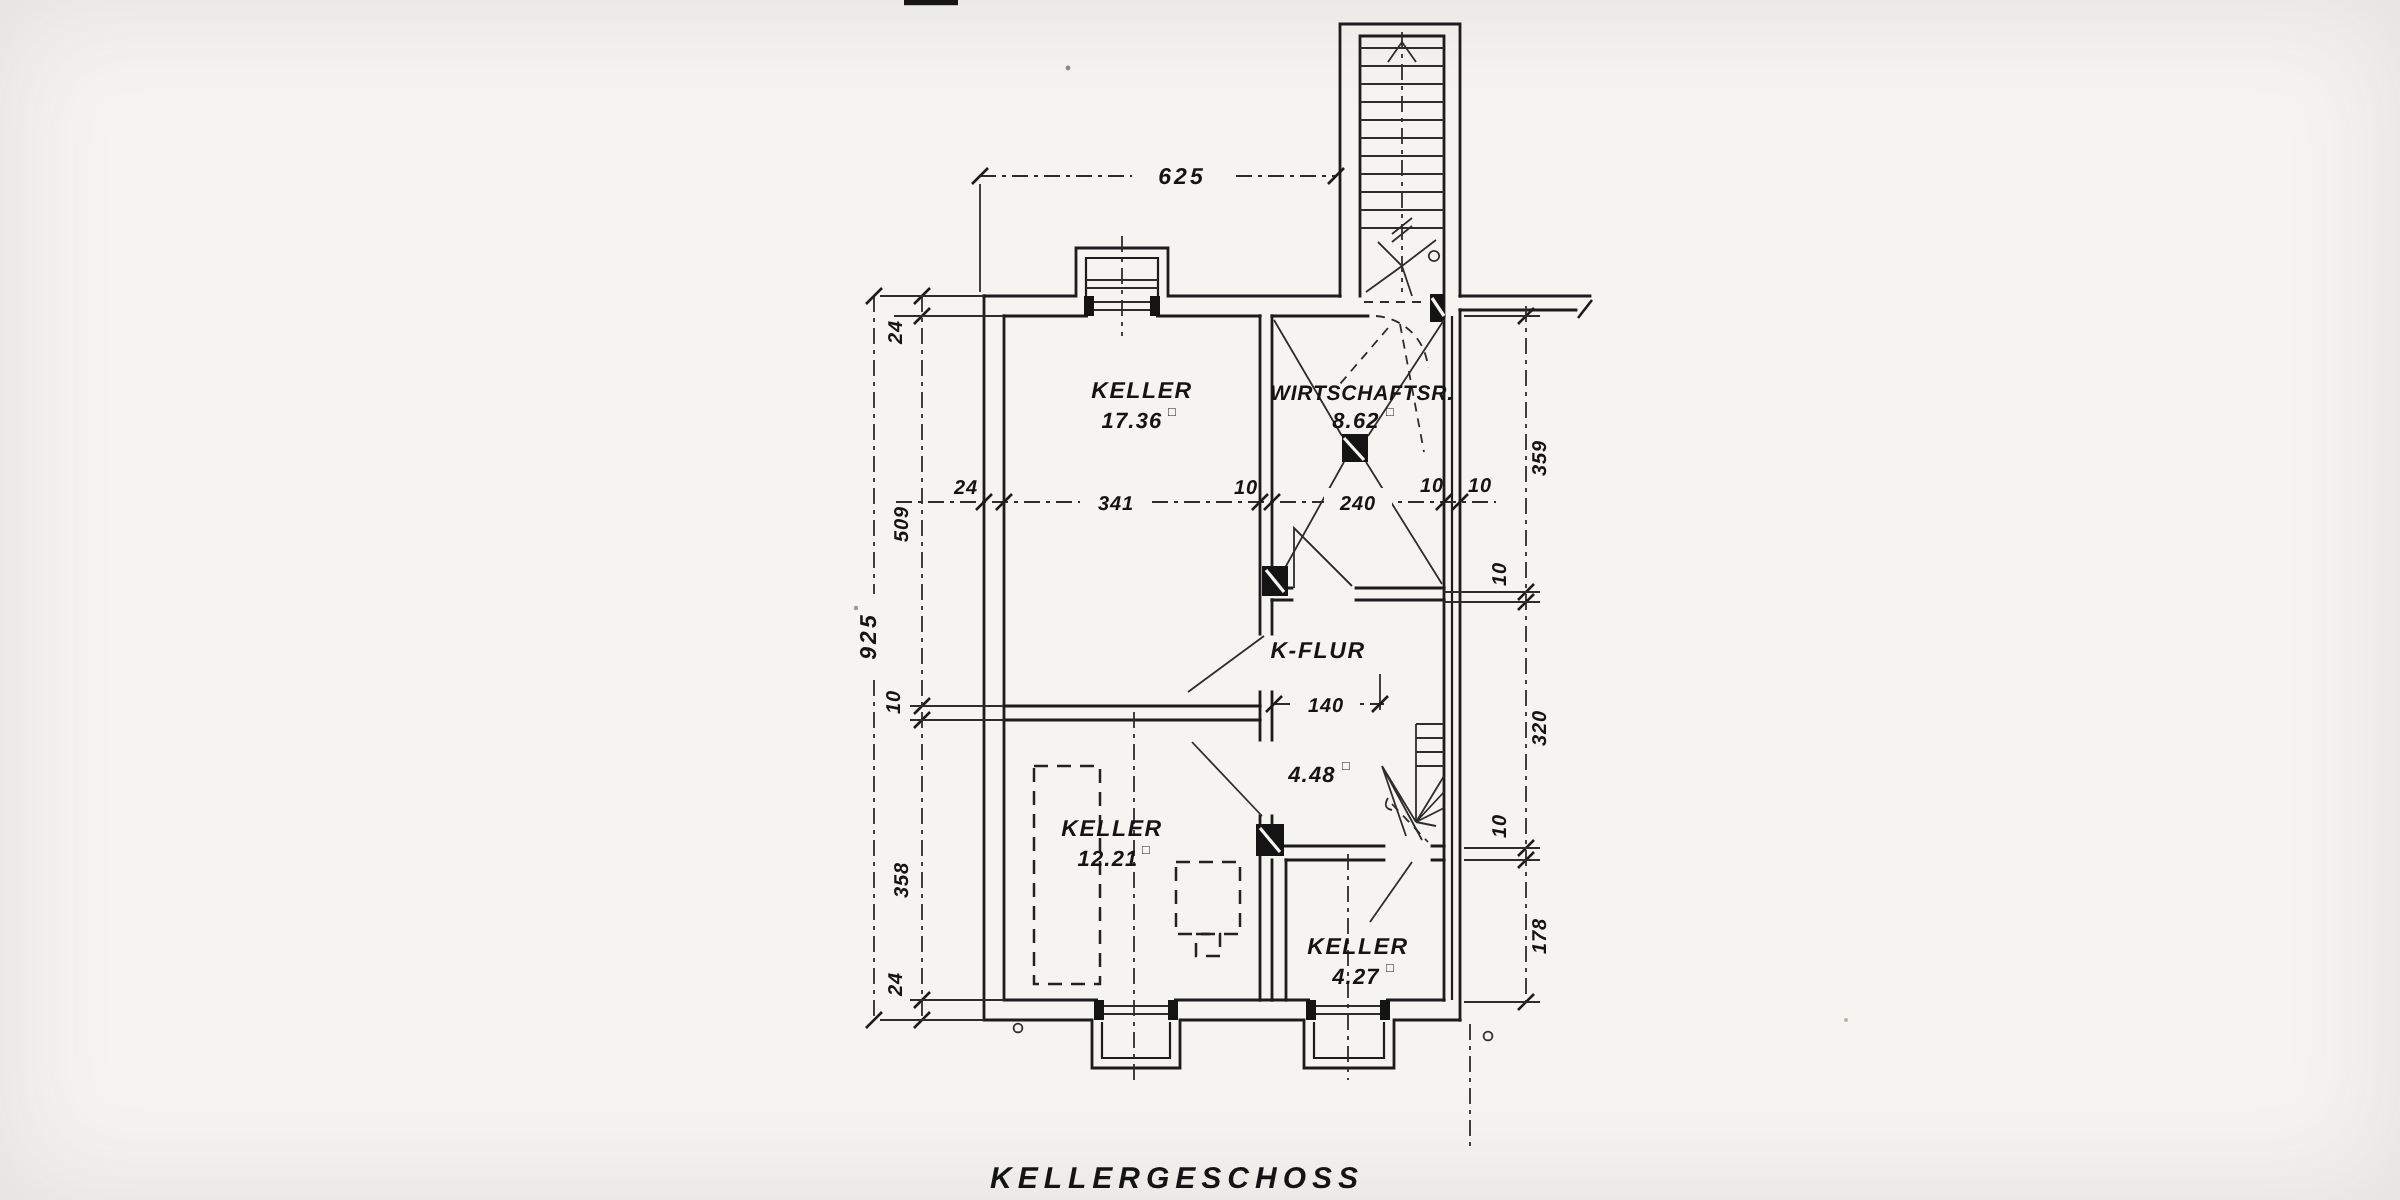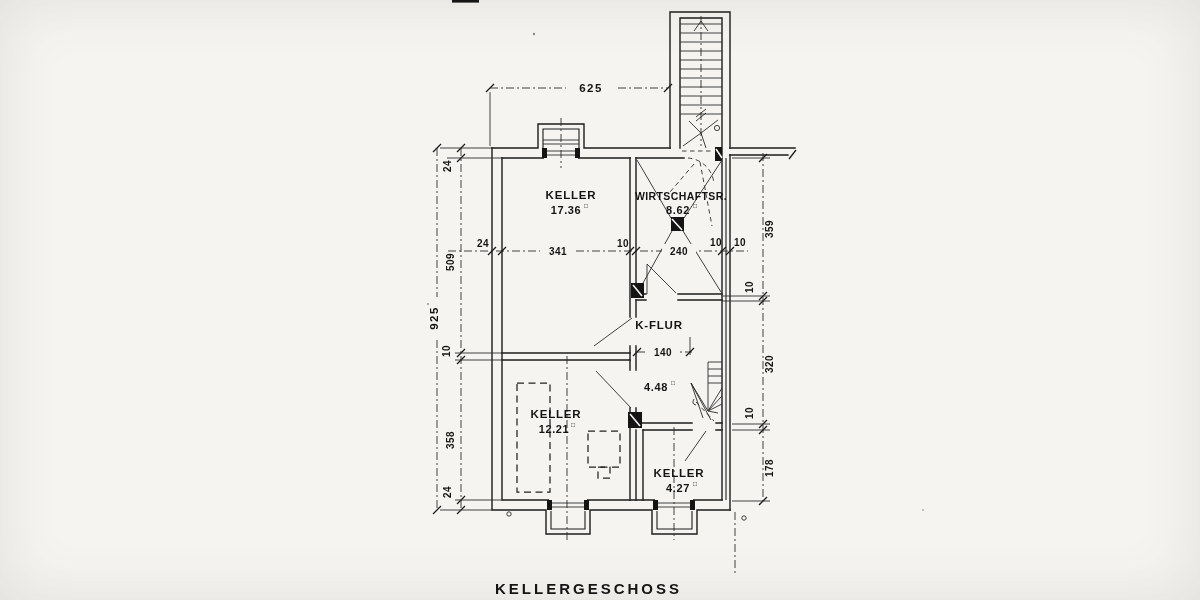--- a/index.html
+++ b/index.html
@@ -1,17 +1,17 @@
 <!DOCTYPE html>
 <html><head>
 <meta charset="utf-8">
 <style>
   html,body{margin:0;padding:0;background:#f5f4f1;}
   .page{position:relative;width:1200px;height:600px;background:#f5f4f1;overflow:hidden;
-        box-shadow:inset 0 0 60px rgba(90,85,75,.12);}
+        box-shadow:inset 0 0 60px rgba(90,85,75,.12);font-style:italic;}
   svg{position:absolute;left:0;top:0;}
   
   .w   {stroke:#1c1c1c;stroke-width:1.4;fill:none;stroke-linecap:square;}
   .wt  {stroke:#1c1c1c;stroke-width:1.1;fill:none;}
   .thin{stroke:#2d2d2d;stroke-width:.9;fill:none;}
   .dd  {stroke-dasharray:8 3 2 3;}
   .da  {stroke-dasharray:4.5 3.5;}
   .fu  {stroke:#222;stroke-width:1.25;fill:none;stroke-dasharray:7 4.5;}
   .tk  {stroke:#1c1c1c;stroke-width:1.3;fill:none;}
   .blk {fill:#141414;stroke:none;}

